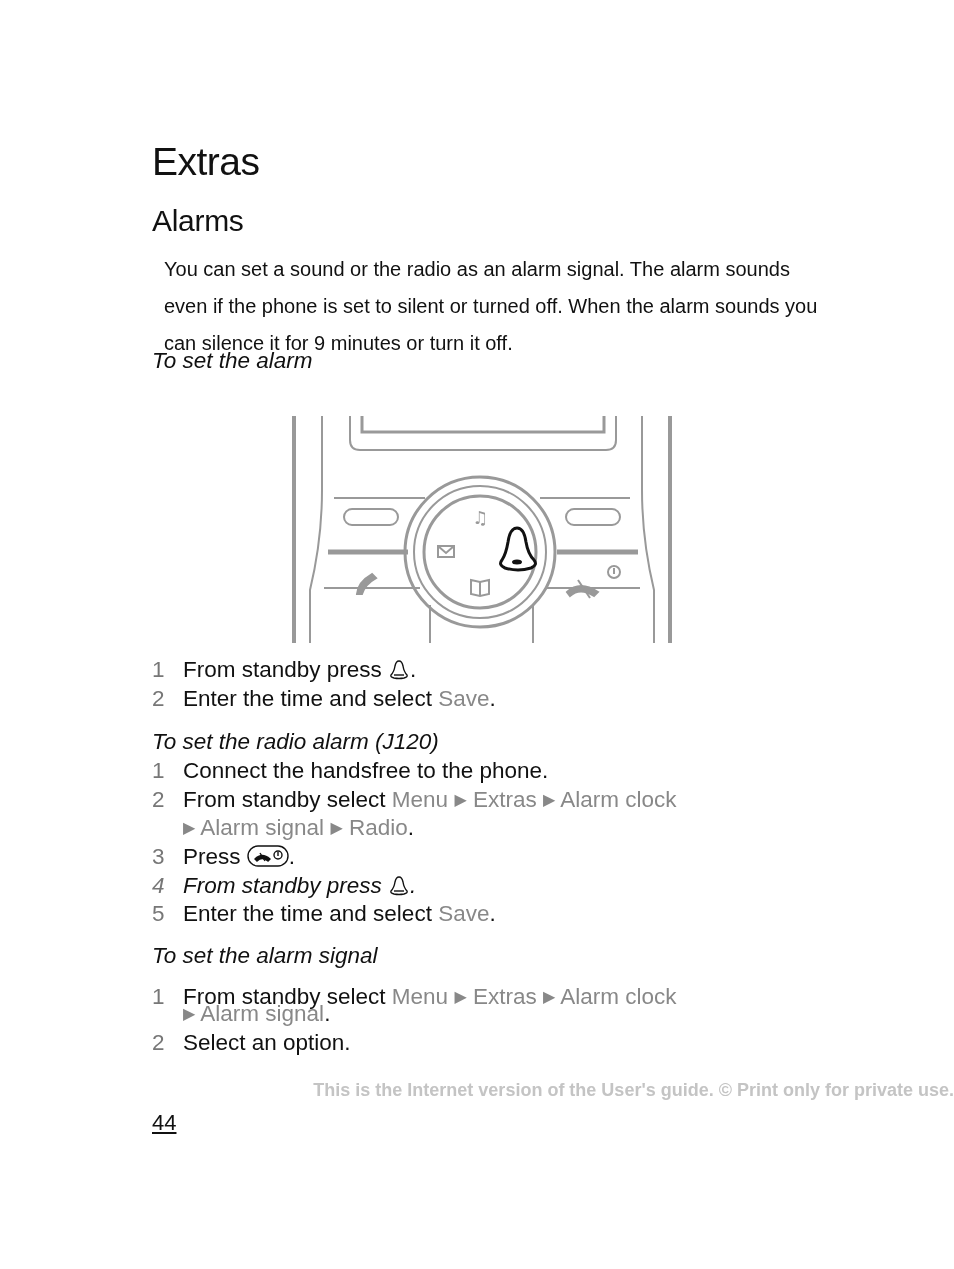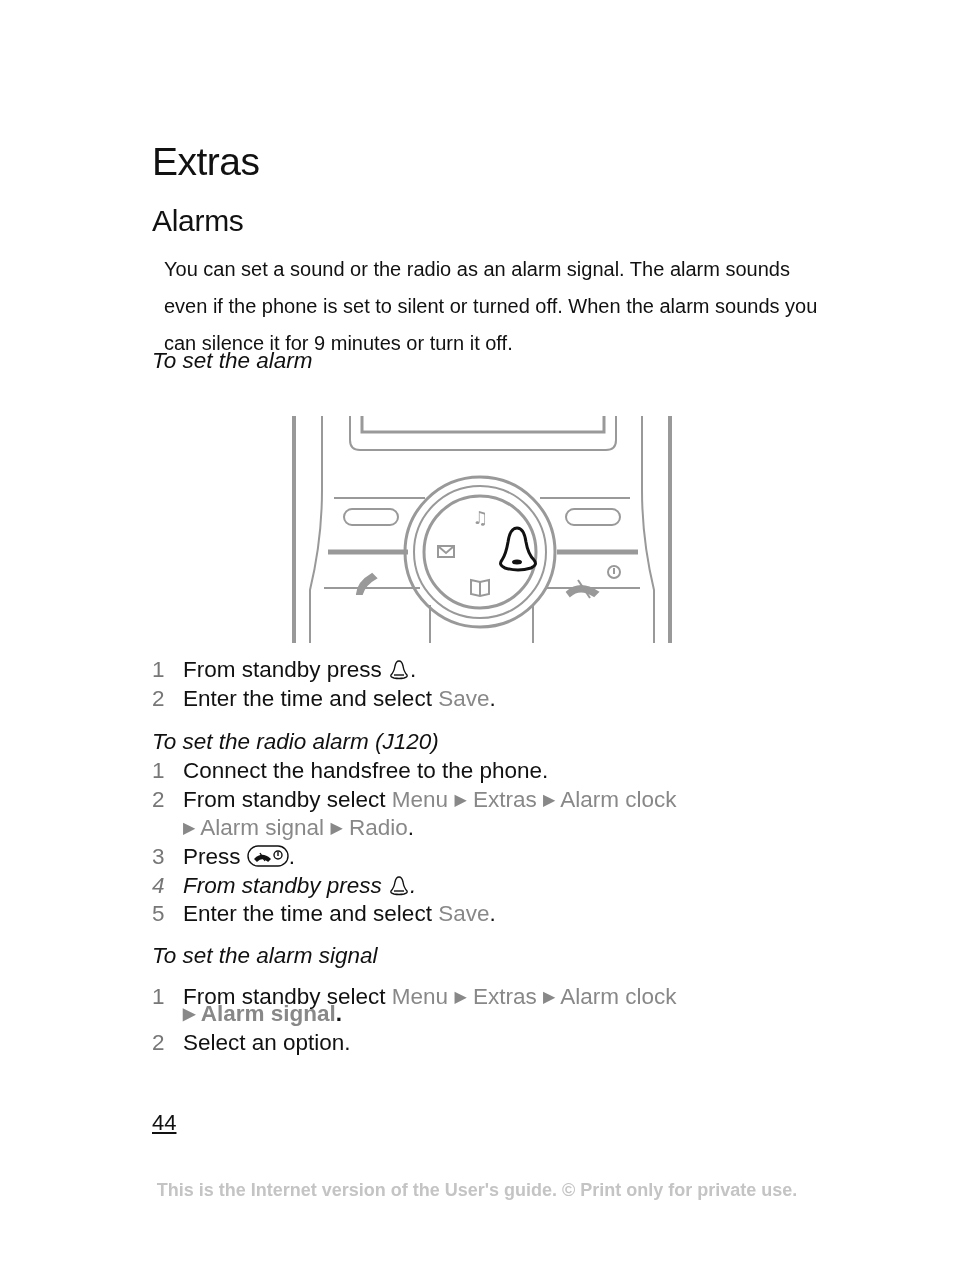--- a/index.html
+++ b/index.html
@@ -9,21 +9,21 @@
   h2.sub { position:absolute; left:152px; top:204px; margin:0; font-size:30px; font-weight:normal; letter-spacing:-0.3px; color:#111; }
   .intro { position:absolute; left:152px; top:239px; width:660px; font-size:20px; line-height:37px; margin:12px; color:#111; }
   .subhead { position:absolute; left:152px; margin:0; font-size:22.5px; font-style:italic; color:#111; }
   .step { position:absolute; left:152px; font-size:22.5px; line-height:28.7px; white-space:nowrap; color:#111; }
   .step .num { display:inline-block; width:31px; color:#777; }
   .cont { position:absolute; left:183px; font-size:22.5px; line-height:28.7px; white-space:nowrap; }
   .g { color:#888; }
   .arrow { color:#888; font-size:16px; vertical-align:2px; }
   .inl-icon { display:inline-block; vertical-align:-4px; }
   .pagenum { position:absolute; left:152px; top:1110px; font-size:22px; color:#111;text-decoration:underline; }
-  .footer { position:absolute; left:0; width:954px; top:1180px; text-align:center; font-size:18px; font-weight:bold; color:#c4c4c4; }
+  .footer { position:absolute; left:0; width:954px; top:1080px; text-align:right; font-size:18px; font-weight:bold; color:#c4c4c4; }
   .figure { position:absolute; left:280px; top:410px; width:400px; height:235px; }
 </style>
 </head>
 <body>
 
 <h1 class="title">Extras</h1>
 <h2 class="sub">Alarms</h2>
 <p class="intro">You can set a sound or the radio as an alarm signal. The alarm sounds even if the phone is set to silent or turned off. When the alarm sounds you can silence it for 9 minutes or turn it off.</p>
 
 <p class="subhead" style="top:348px;">To set the alarm</p>
@@ -124,21 +124,21 @@
 </div>
 
 <p class="subhead" style="top:943px;">To set the alarm signal</p>
 <div class="step" style="top:971px;margin-top:12px;">
   <span class="num">1</span><span>From standby select </span><span class="g">Menu</span>
   <span class="arrow">▶</span>
   <span class="g">Extras</span>
   <span class="arrow">▶</span>
   <span class="g">Alarm clock</span>
 </div>
-<div class="cont" style="top:1000px;font-weight:bold;">
+<div class="cont" style="top:1000px;">
   <span class="arrow">▶</span>
   <span class="g">Alarm signal</span><span>.</span>
 </div>
 <div class="step" style="top:1029px;">
   <span class="num">2</span><span>Select an option.</span>
 </div>
 
 <div class="pagenum">44</div>
 <div class="footer">This is the Internet version of the User's guide. © Print only for private use.</div>
 

